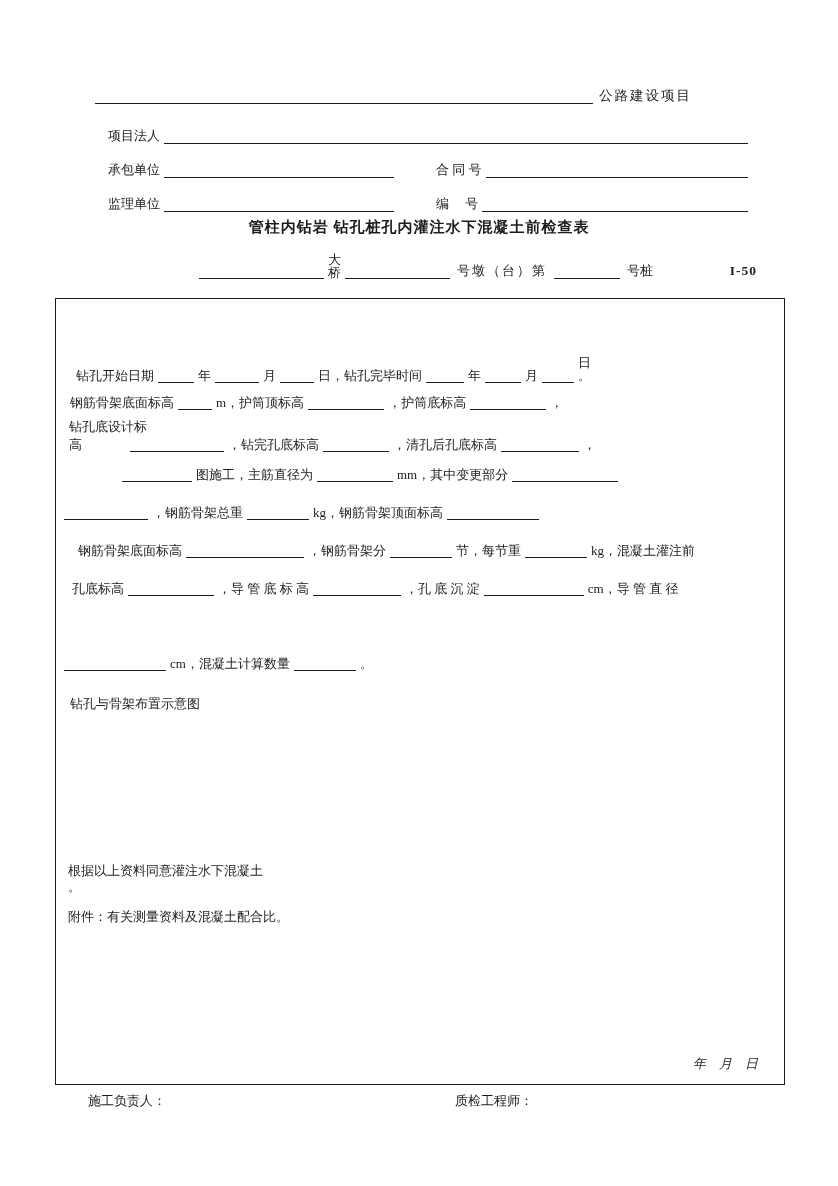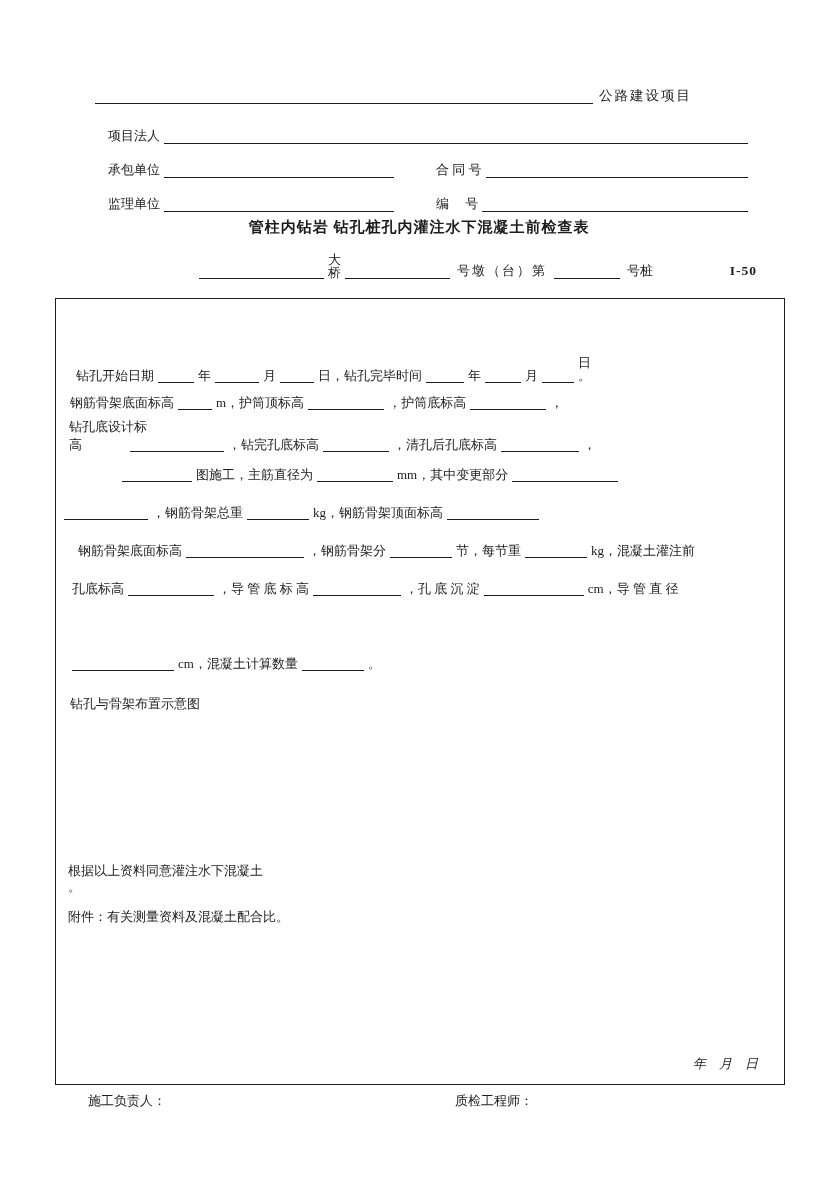--- a/index.html
+++ b/index.html
@@ -108,21 +108,21 @@
   <div class="mainbox">
     <div class="fline" style="top:57px;  left:20px;"><span class="seg">钻孔开始日期</span><span class="blank" style="width: 36px;"></span><span class="seg">年</span><span class="blank" style="width: 44px;"></span><span class="seg">月</span><span class="blank" style="width: 34px;"></span><span class="seg">日，钻孔完毕时间</span><span class="blank" style="width: 38px;"></span><span class="seg">年</span><span class="blank" style="width: 36px;"></span><span class="seg">月</span><span class="blank" style="width: 32px;"></span><span class="stack">日
 。</span></div>
     <div class="fline" style="top:96px;  left:14px;"><span class="seg">钢筋骨架底面标高</span><span class="blank" style="width: 34px;"></span><span class="seg">m，护筒顶标高</span><span class="blank" style="width: 76px;"></span><span class="seg">，护筒底标高</span><span class="blank" style="width: 76px;"></span><span class="seg">，</span></div>
     <div class="fline" style="top:120px; left:13px;"><span class="seg">钻孔底设计标</span></div>
     <div class="fline" style="top:138px; left:13px;"><span class="seg">高</span><span class="spacer" style="width: 44px;"></span><span class="blank" style="width: 94px;"></span><span class="seg">，钻完孔底标高</span><span class="blank" style="width: 66px;"></span><span class="seg">，清孔后孔底标高</span><span class="blank" style="width: 78px;"></span><span class="seg">，</span></div>
     <div class="fline" style="top:168px; left:14px;"><span class="spacer" style="width: 48px;"></span><span class="blank" style="width: 70px;"></span><span class="seg">图施工，主筋直径为</span><span class="blank" style="width: 76px;"></span><span class="seg">mm，其中变更部分</span><span class="blank" style="width: 106px;"></span></div>
     <div class="fline" style="top:206px; left:4px;"><span class="blank" style="width: 84px;"></span><span class="seg">，钢筋骨架总重</span><span class="blank" style="width: 62px;"></span><span class="seg">kg，钢筋骨架顶面标高</span><span class="blank" style="width: 92px;"></span></div>
     <div class="fline" style="top:244px; left:22px;"><span class="seg">钢筋骨架底面标高</span><span class="blank" style="width: 118px;"></span><span class="seg">，钢筋骨架分</span><span class="blank" style="width: 62px;"></span><span class="seg">节，每节重</span><span class="blank" style="width: 62px;"></span><span class="seg">kg，混凝土灌注前</span></div>
     <div class="fline" style="top:282px; left:16px;"><span class="seg">孔底标高</span><span class="blank" style="width: 86px;"></span><span class="seg">，导 管 底 标 高</span><span class="blank" style="width: 88px;"></span><span class="seg">，孔 底 沉 淀</span><span class="blank" style="width: 100px;"></span><span class="seg">cm，导 管 直 径</span></div>
-    <div class="fline" style="top:357px; left:12px;"><span class="blank" style="width: 102px;"></span><span class="seg">cm，混凝土计算数量</span><span class="blank" style="width: 62px;"></span><span class="seg">。</span></div>
+    <div class="fline" style="top:357px; left:4px;"><span class="blank" style="width: 102px;"></span><span class="seg">cm，混凝土计算数量</span><span class="blank" style="width: 62px;"></span><span class="seg">。</span></div>
     <div class="fline" style="top:397px; left:14px;"><span class="seg">钻孔与骨架布置示意图</span></div>
     <div class="fline" style="top:564px; left:12px;"><span class="seg">根据以上资料同意灌注水下混凝土</span></div>
     <div class="fline" style="top:580px; left:12px;"><span class="seg">。</span></div>
     <div class="fline" style="top:610px; left:12px;"><span class="seg">附件：有关测量资料及混凝土配合比。</span></div>
     <div class="fline date-line" style="top:757px;font-style:italic;">年　月　日</div>
   </div>
 
   <div class="sig sig-left">施工负责人：</div>
   <div class="sig sig-right">质检工程师：</div>
 

